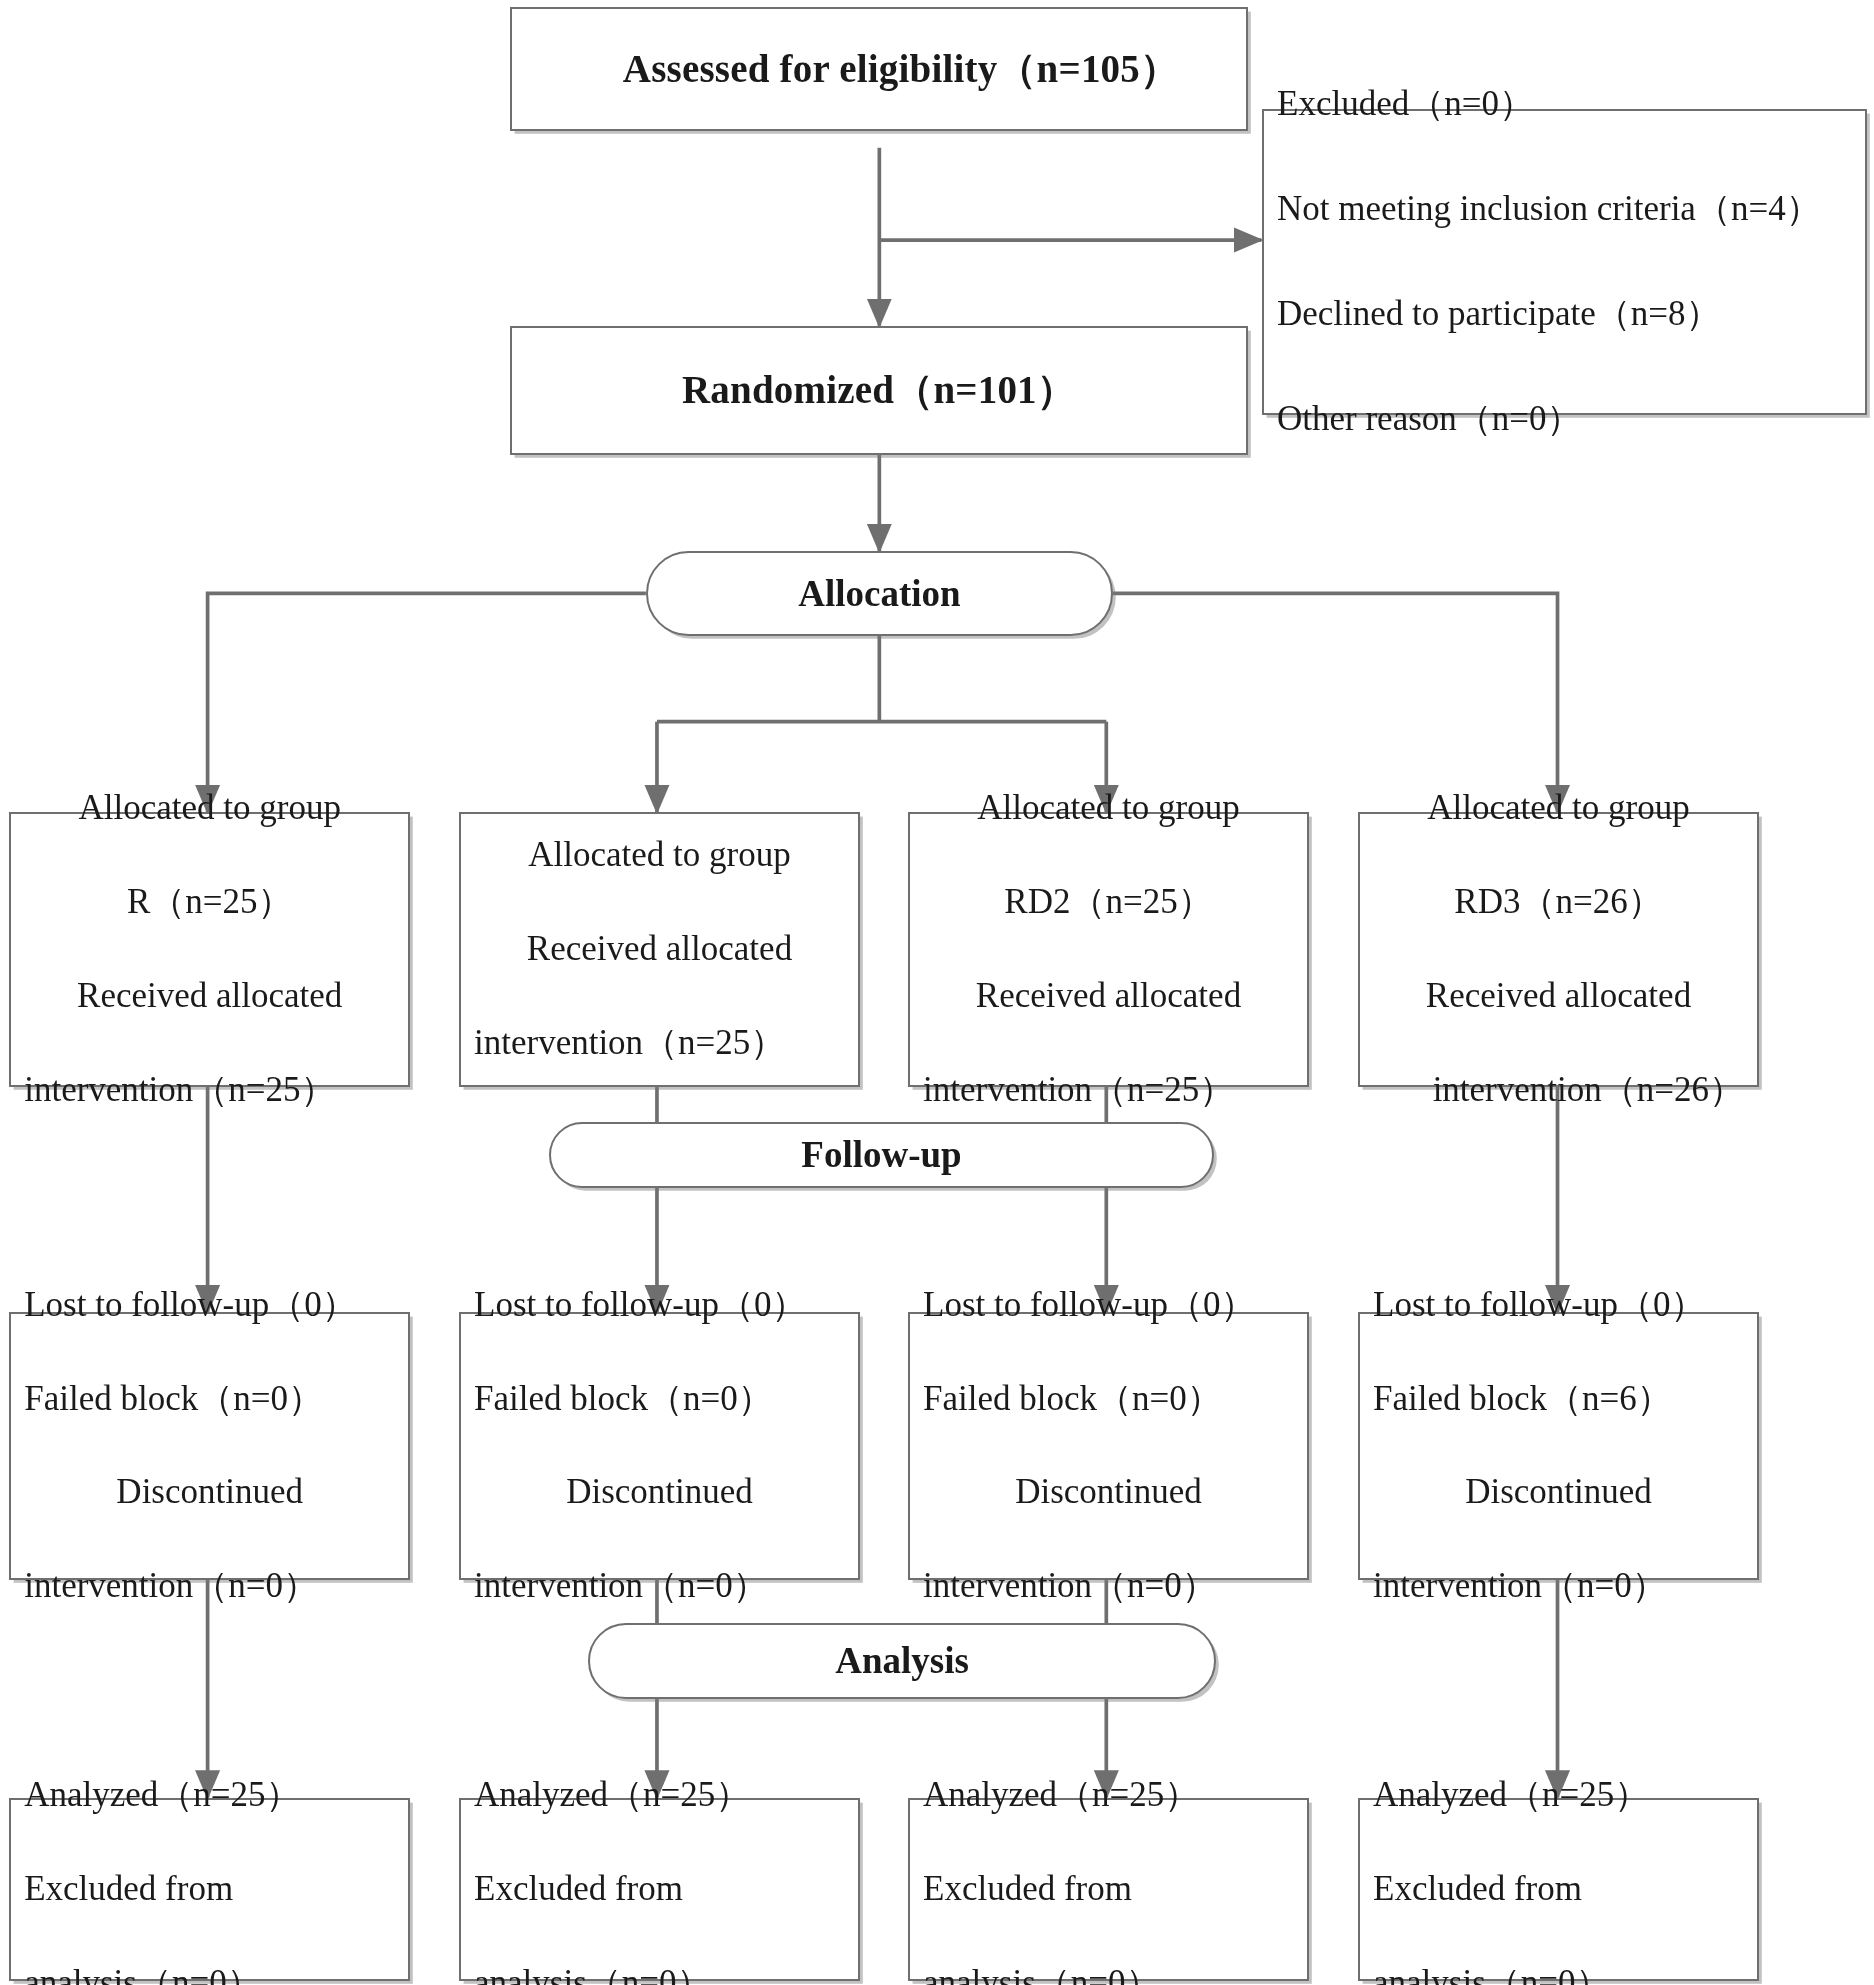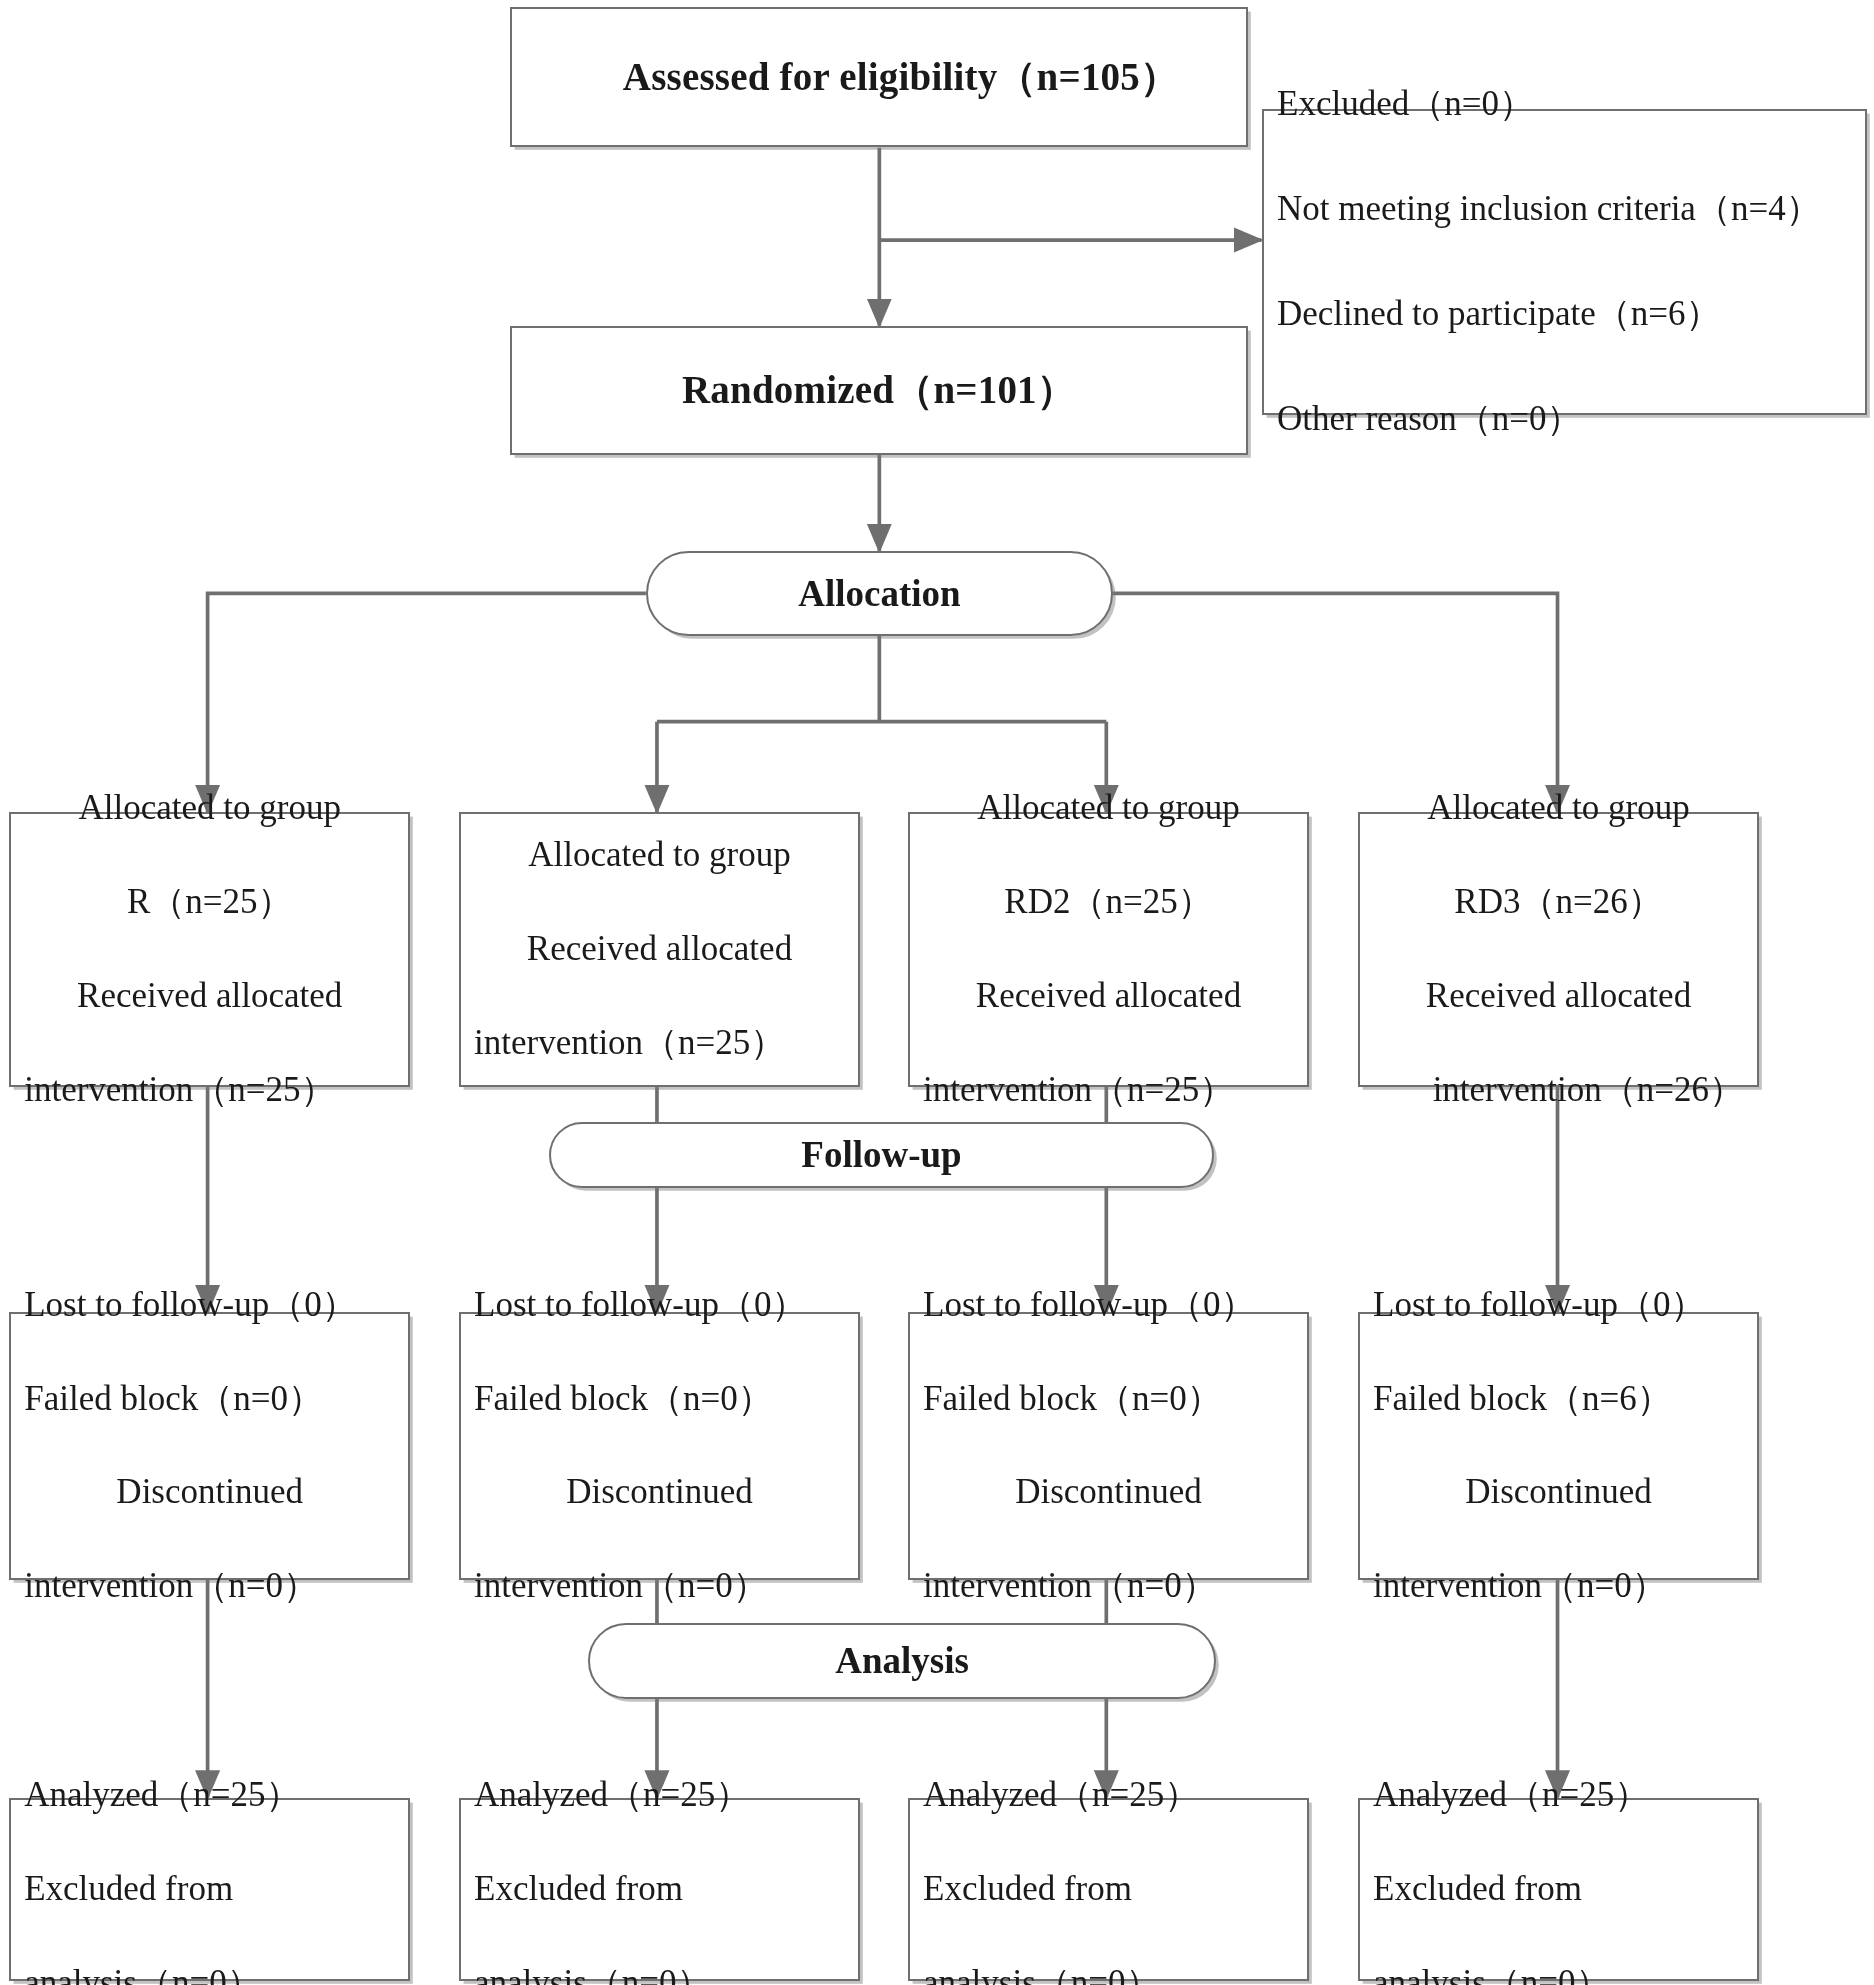--- a/index.html
+++ b/index.html
@@ -106,29 +106,29 @@
       <path d="M1199,1178 L1199,1422" marker-end="url(#arrow)"></path>
       <path d="M1688,1178 L1688,1422" marker-end="url(#arrow)"></path>
 
       <path d="M225,1712 L225,1948" marker-end="url(#arrow)"></path>
       <path d="M712,1712 L712,1948" marker-end="url(#arrow)"></path>
       <path d="M1199,1712 L1199,1948" marker-end="url(#arrow)"></path>
       <path d="M1688,1712 L1688,1948" marker-end="url(#arrow)"></path>
     </g>
   </svg>
 
-  <div class="node hdr shadowed" style="left:510px; top:7.4px; width:738px; height:140px;padding-left:44px;">
+  <div class="node hdr shadowed" style="left:510px; top:7.4px; width:738px; height:124px;padding-left:44px;">
     <div class="txt">Assessed for eligibility（n=105）</div>
   </div>
 
   <div class="node excl shadowed" style="left:1262px; top:109px; width:605px; height:306px;">
     <div class="txt">
       <span class="ln">Excluded（n=0）</span>
       <span class="ln">Not meeting inclusion criteria（n=4）</span>
-      <span class="ln">Declined to participate（n=6）</span>
+      <span class="ln">Declined to participate（n=8）</span>
       <span class="ln">Other reason（n=0）</span>
     </div>
   </div>
 
   <div class="node hdr shadowed" style="left:510px; top:326px; width:738px; height:129px;">
     <div class="txt">Randomized（n=101）</div>
   </div>
 
   <div class="node pill shadowed" style="left:646px; top:551px; width:467px; height:85px;">
     <div class="txt">Allocation</div>

